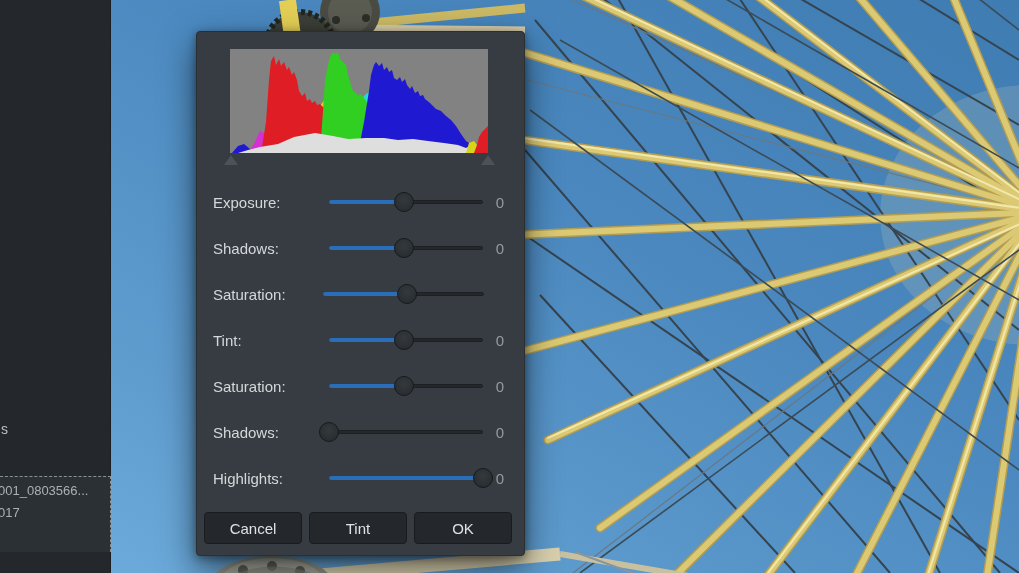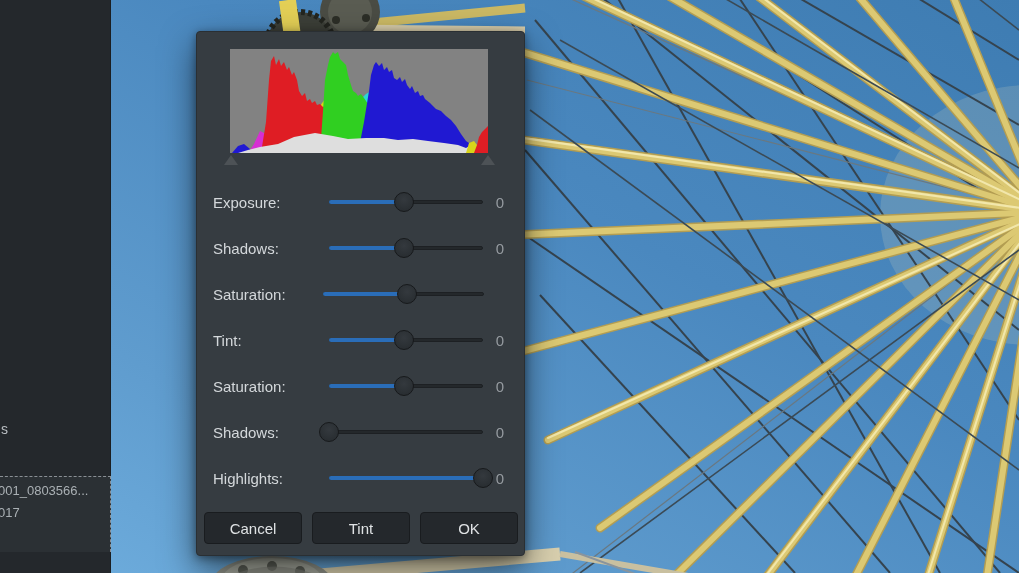--- a/index.html
+++ b/index.html
@@ -43,21 +43,21 @@
   .slider .track { position:absolute; left:0; right:0; top:8px; height:4px;
                    background:#24282b; border:1px solid #1d2023; border-radius:2px; }
   .slider .fill { position:absolute; left:0; top:8px; height:4px;
                   background:#2a6db8; border-radius:2px; }
   .slider .handle { position:absolute; top:0; width:20px; height:20px; border-radius:50%;
                     background:radial-gradient(circle at 50% 38%, #34393e 0%, #2b3034 60%, #25292d 100%);
                     border:1px solid #17191b; }
   .srow .val { margin-left:auto; min-width:20px; text-align:right; color:#969ba0; font-size:15px; }
 
   .btn-row { position:absolute; left:0; bottom:11px; width:329px; display:flex;
-             justify-content:space-between; padding:0 8px 0 7px; }
+             justify-content:space-between; padding:0 14px 0 7px; }
   .btn { width:98px; height:32px; background:#24282c; border:1px solid #191c1f;
          border-radius:4px; color:#dfe2e4; font-size:15px; font-family:"Liberation Sans",sans-serif;
          display:flex; align-items:center; justify-content:center; cursor:pointer; }
 </style>
 </head>
 <body>
 
 <div class="stage">
 
   <div class="photo">

